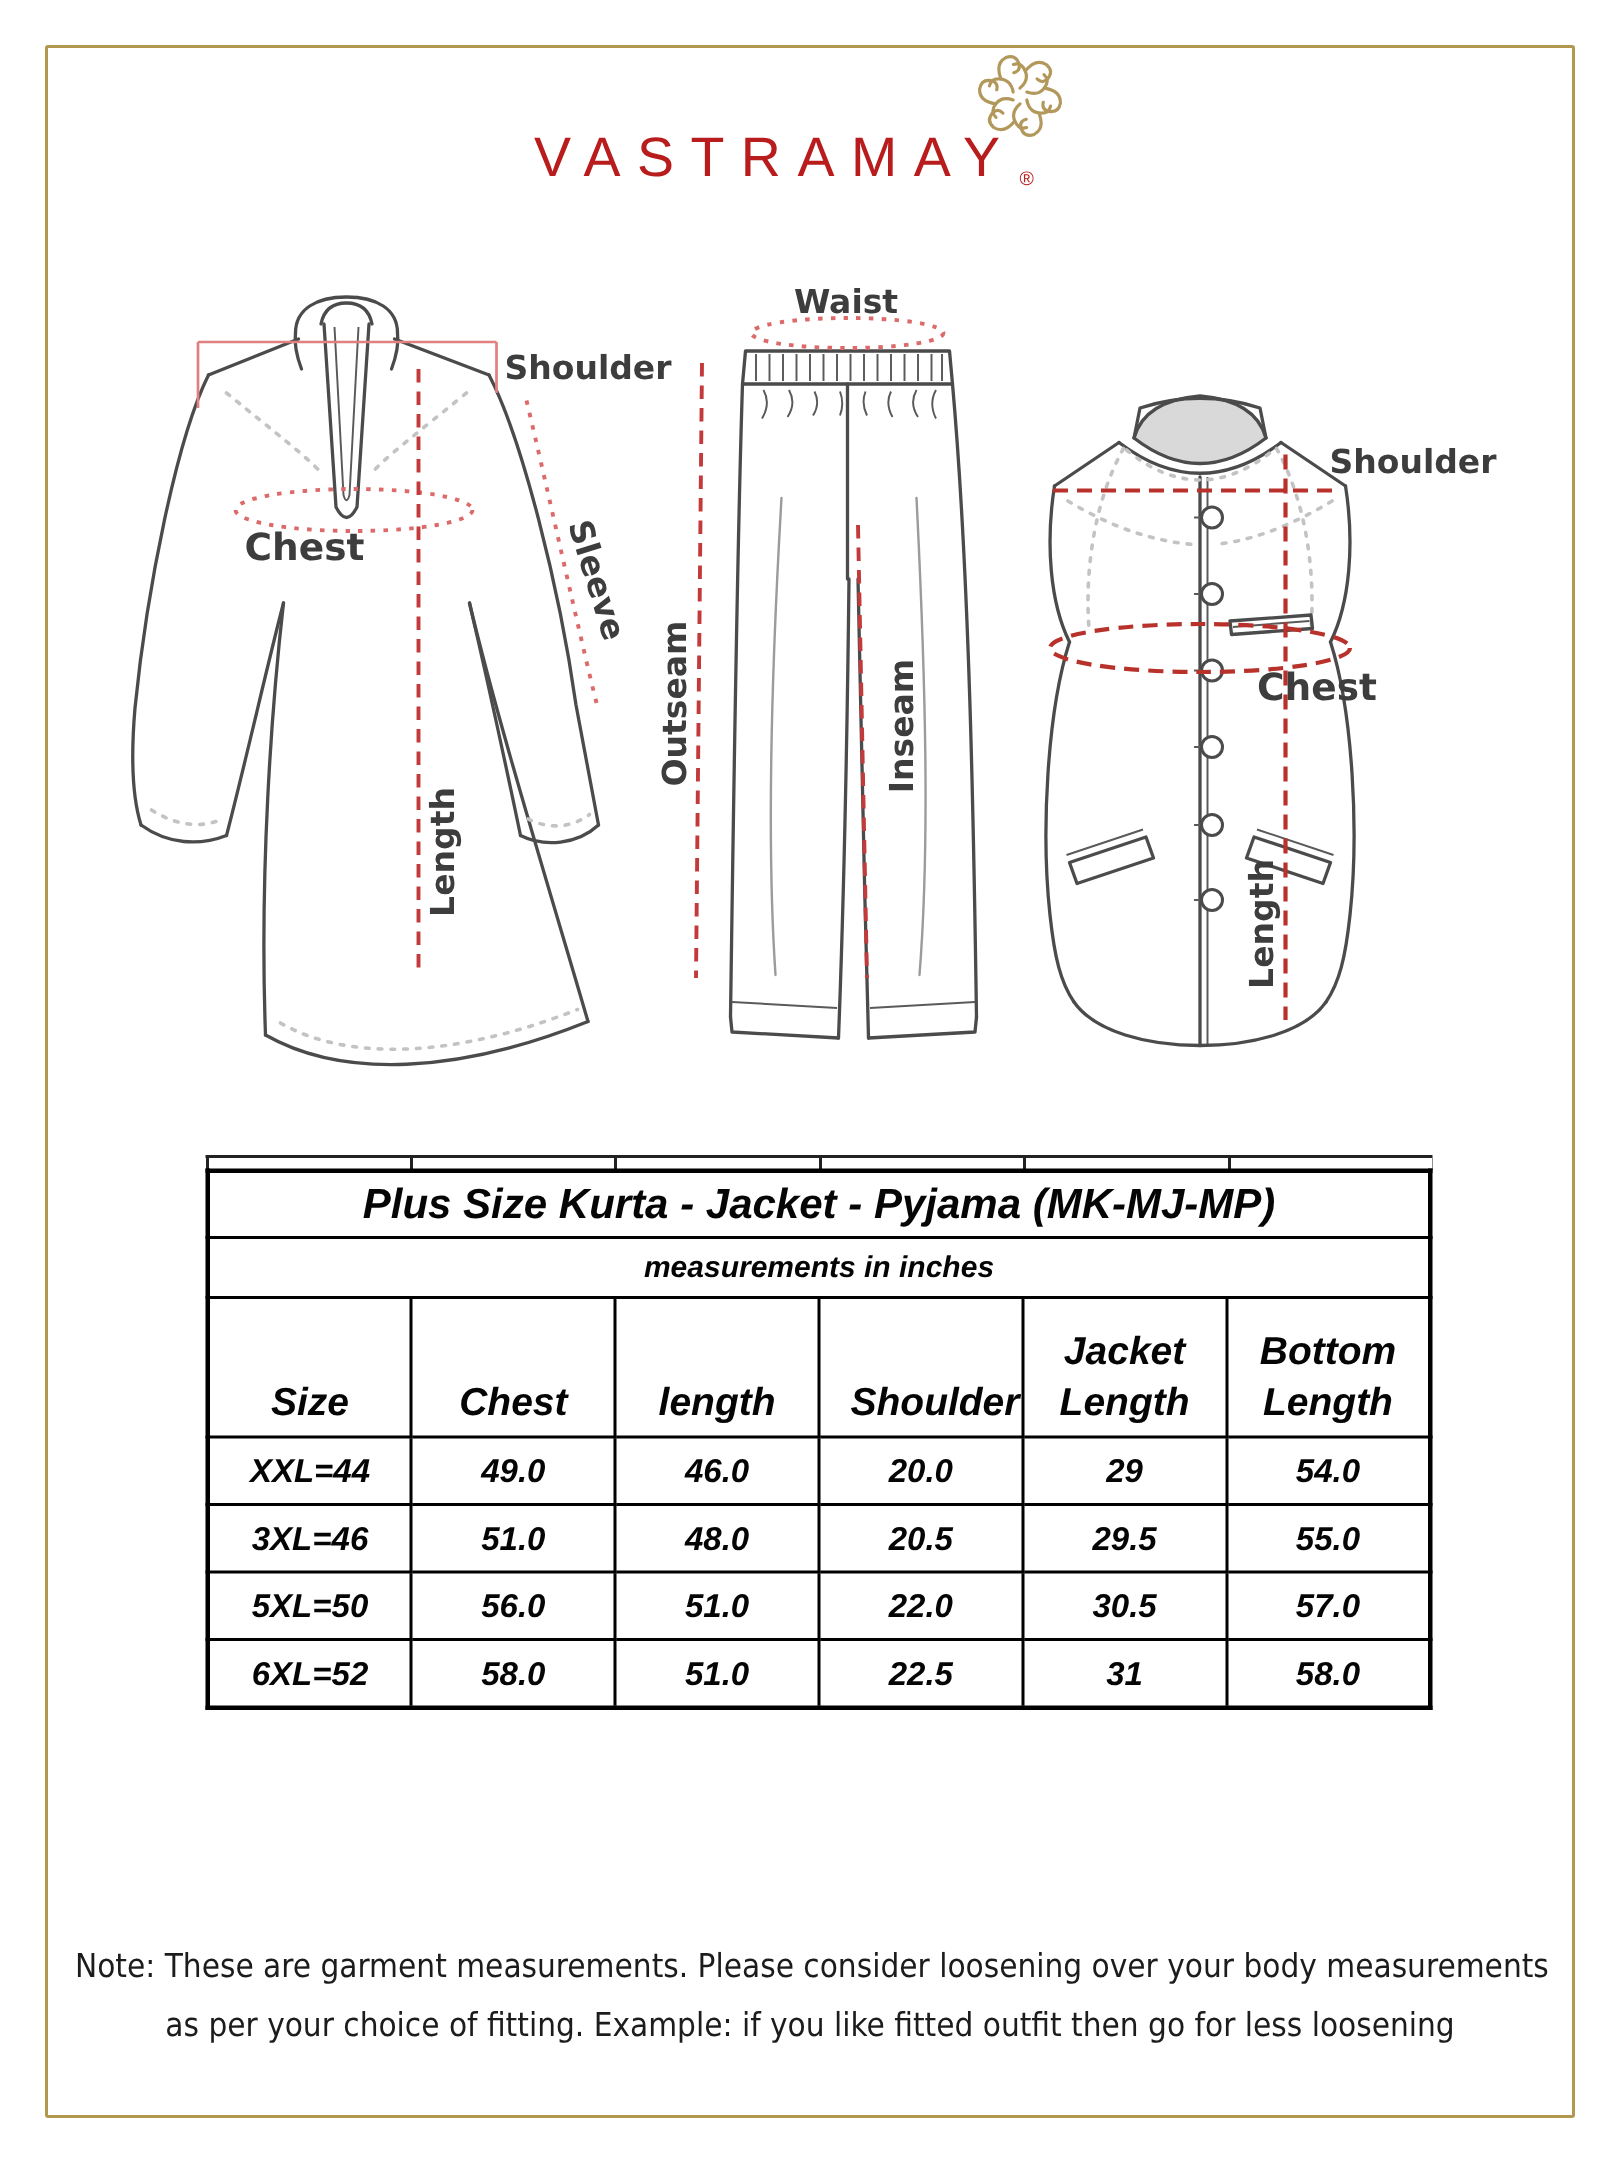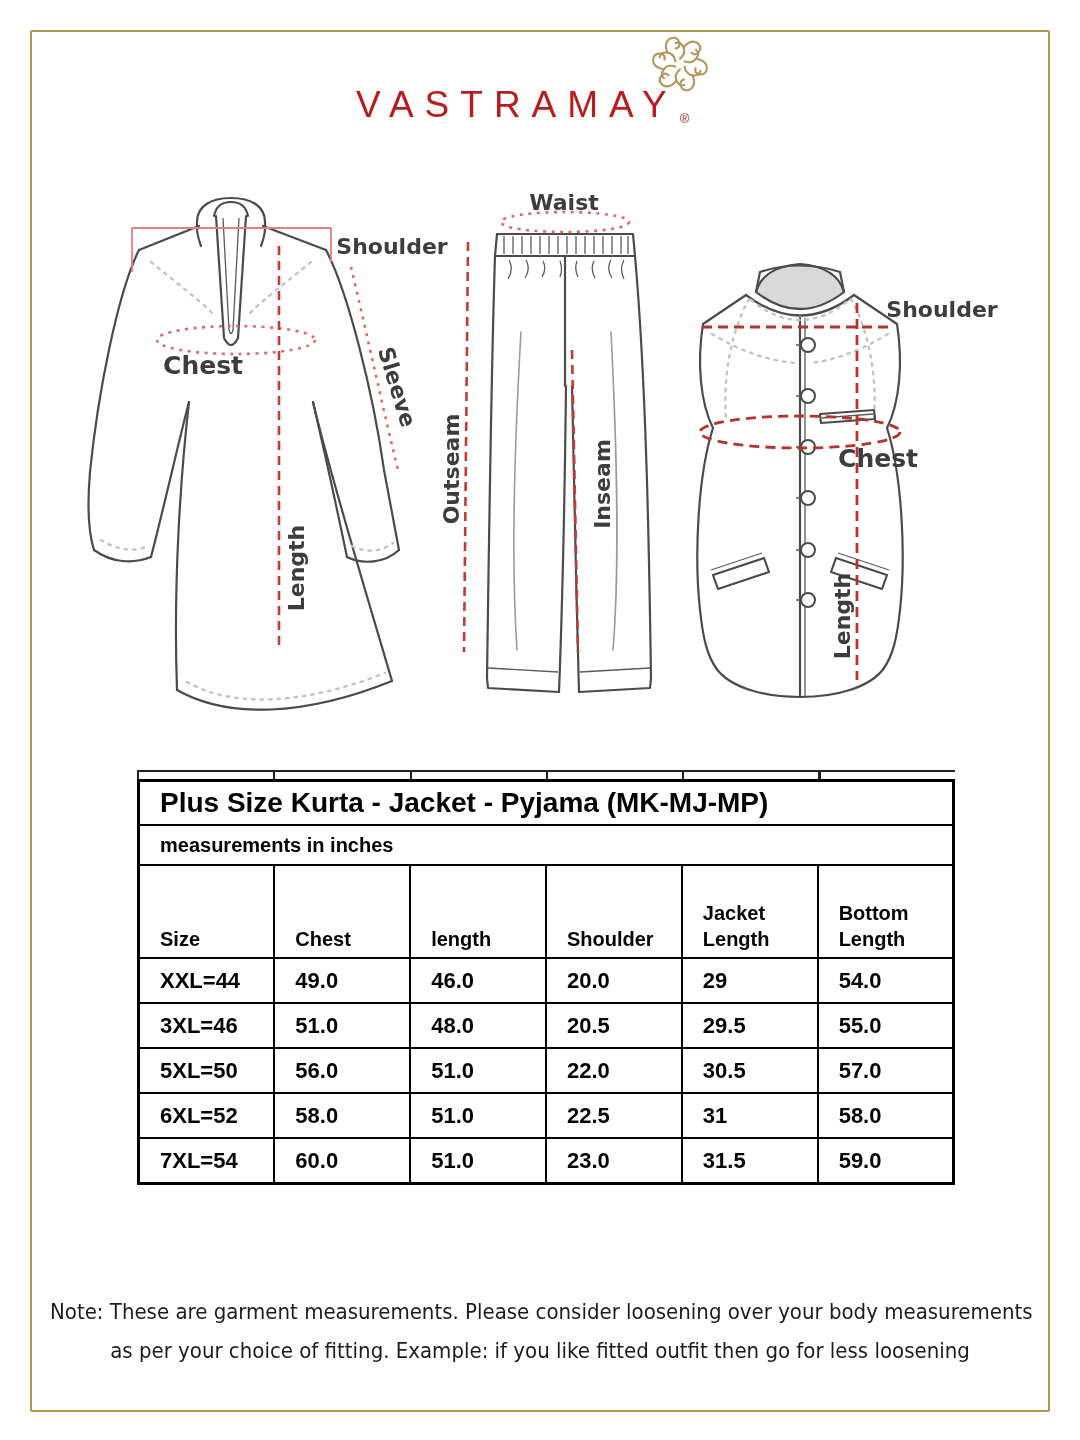--- a/index.html
+++ b/index.html
@@ -44,24 +44,24 @@
   .table-topline {
     position:absolute; left:137px; top:770px; width:818px; height:8px;
     border-top:2.5px solid #222;
     background:repeating-linear-gradient(to right,#222 0 2px, transparent 2px 136.3px);
   }
   table.size-table {
     position:absolute; left:137px; top:779px; width:818px;
     border-collapse:collapse; table-layout:fixed;
     border:3px solid #000; color:#050505;
   }
-  table.size-table td, table.size-table th { border:2.5px solid #000; text-align:left; padding:0 20px; }
+  table.size-table td, table.size-table th { border:2.5px solid #000; text-align:center; padding:0 20px;font-style:italic; }
   td.t-title  { font-size:28px; font-weight:bold; height:42px; }
   td.t-sub    { font-size:20px; font-weight:bold; height:38px; }
-  tr.cols th  { font-size:20px; font-weight:bold; height:86px; vertical-align:bottom; padding-bottom:5px; line-height:1.3; }
+  tr.cols th  { font-size:26px; font-weight:bold; height:86px; vertical-align:bottom; padding-bottom:5px; line-height:1.3; }
   tbody td    { font-size:22px; font-weight:bold; height:43px;margin-top:40px; }
   
   .note {
     position:absolute; left:50px; top:1292px; width:980px; text-align:center;
     font-size:22px; color:#1c1c1c; line-height:39px;
     font-family:"DejaVu Sans","Liberation Sans",sans-serif;
     font-stretch:condensed;
   }
   .note div { white-space:nowrap; }
 </style>
@@ -246,28 +246,20 @@
           <td>57.0</td>
         </tr>
         <tr>
           <td>6XL=52</td>
           <td>58.0</td>
           <td>51.0</td>
           <td>22.5</td>
           <td>31</td>
           <td>58.0</td>
         </tr>
-        <tr>
-          <td>7XL=54</td>
-          <td>60.0</td>
-          <td>51.0</td>
-          <td>23.0</td>
-          <td>31.5</td>
-          <td>59.0</td>
-        </tr>
       </tbody>
   </table>
 
   <div class="note">
     <div>Note: These are garment measurements. Please consider loosening over your body measurements</div>
     <div>as per your choice of fitting. Example: if you like fitted outfit then go for less loosening</div>
   </div>
 
 </div>
 

